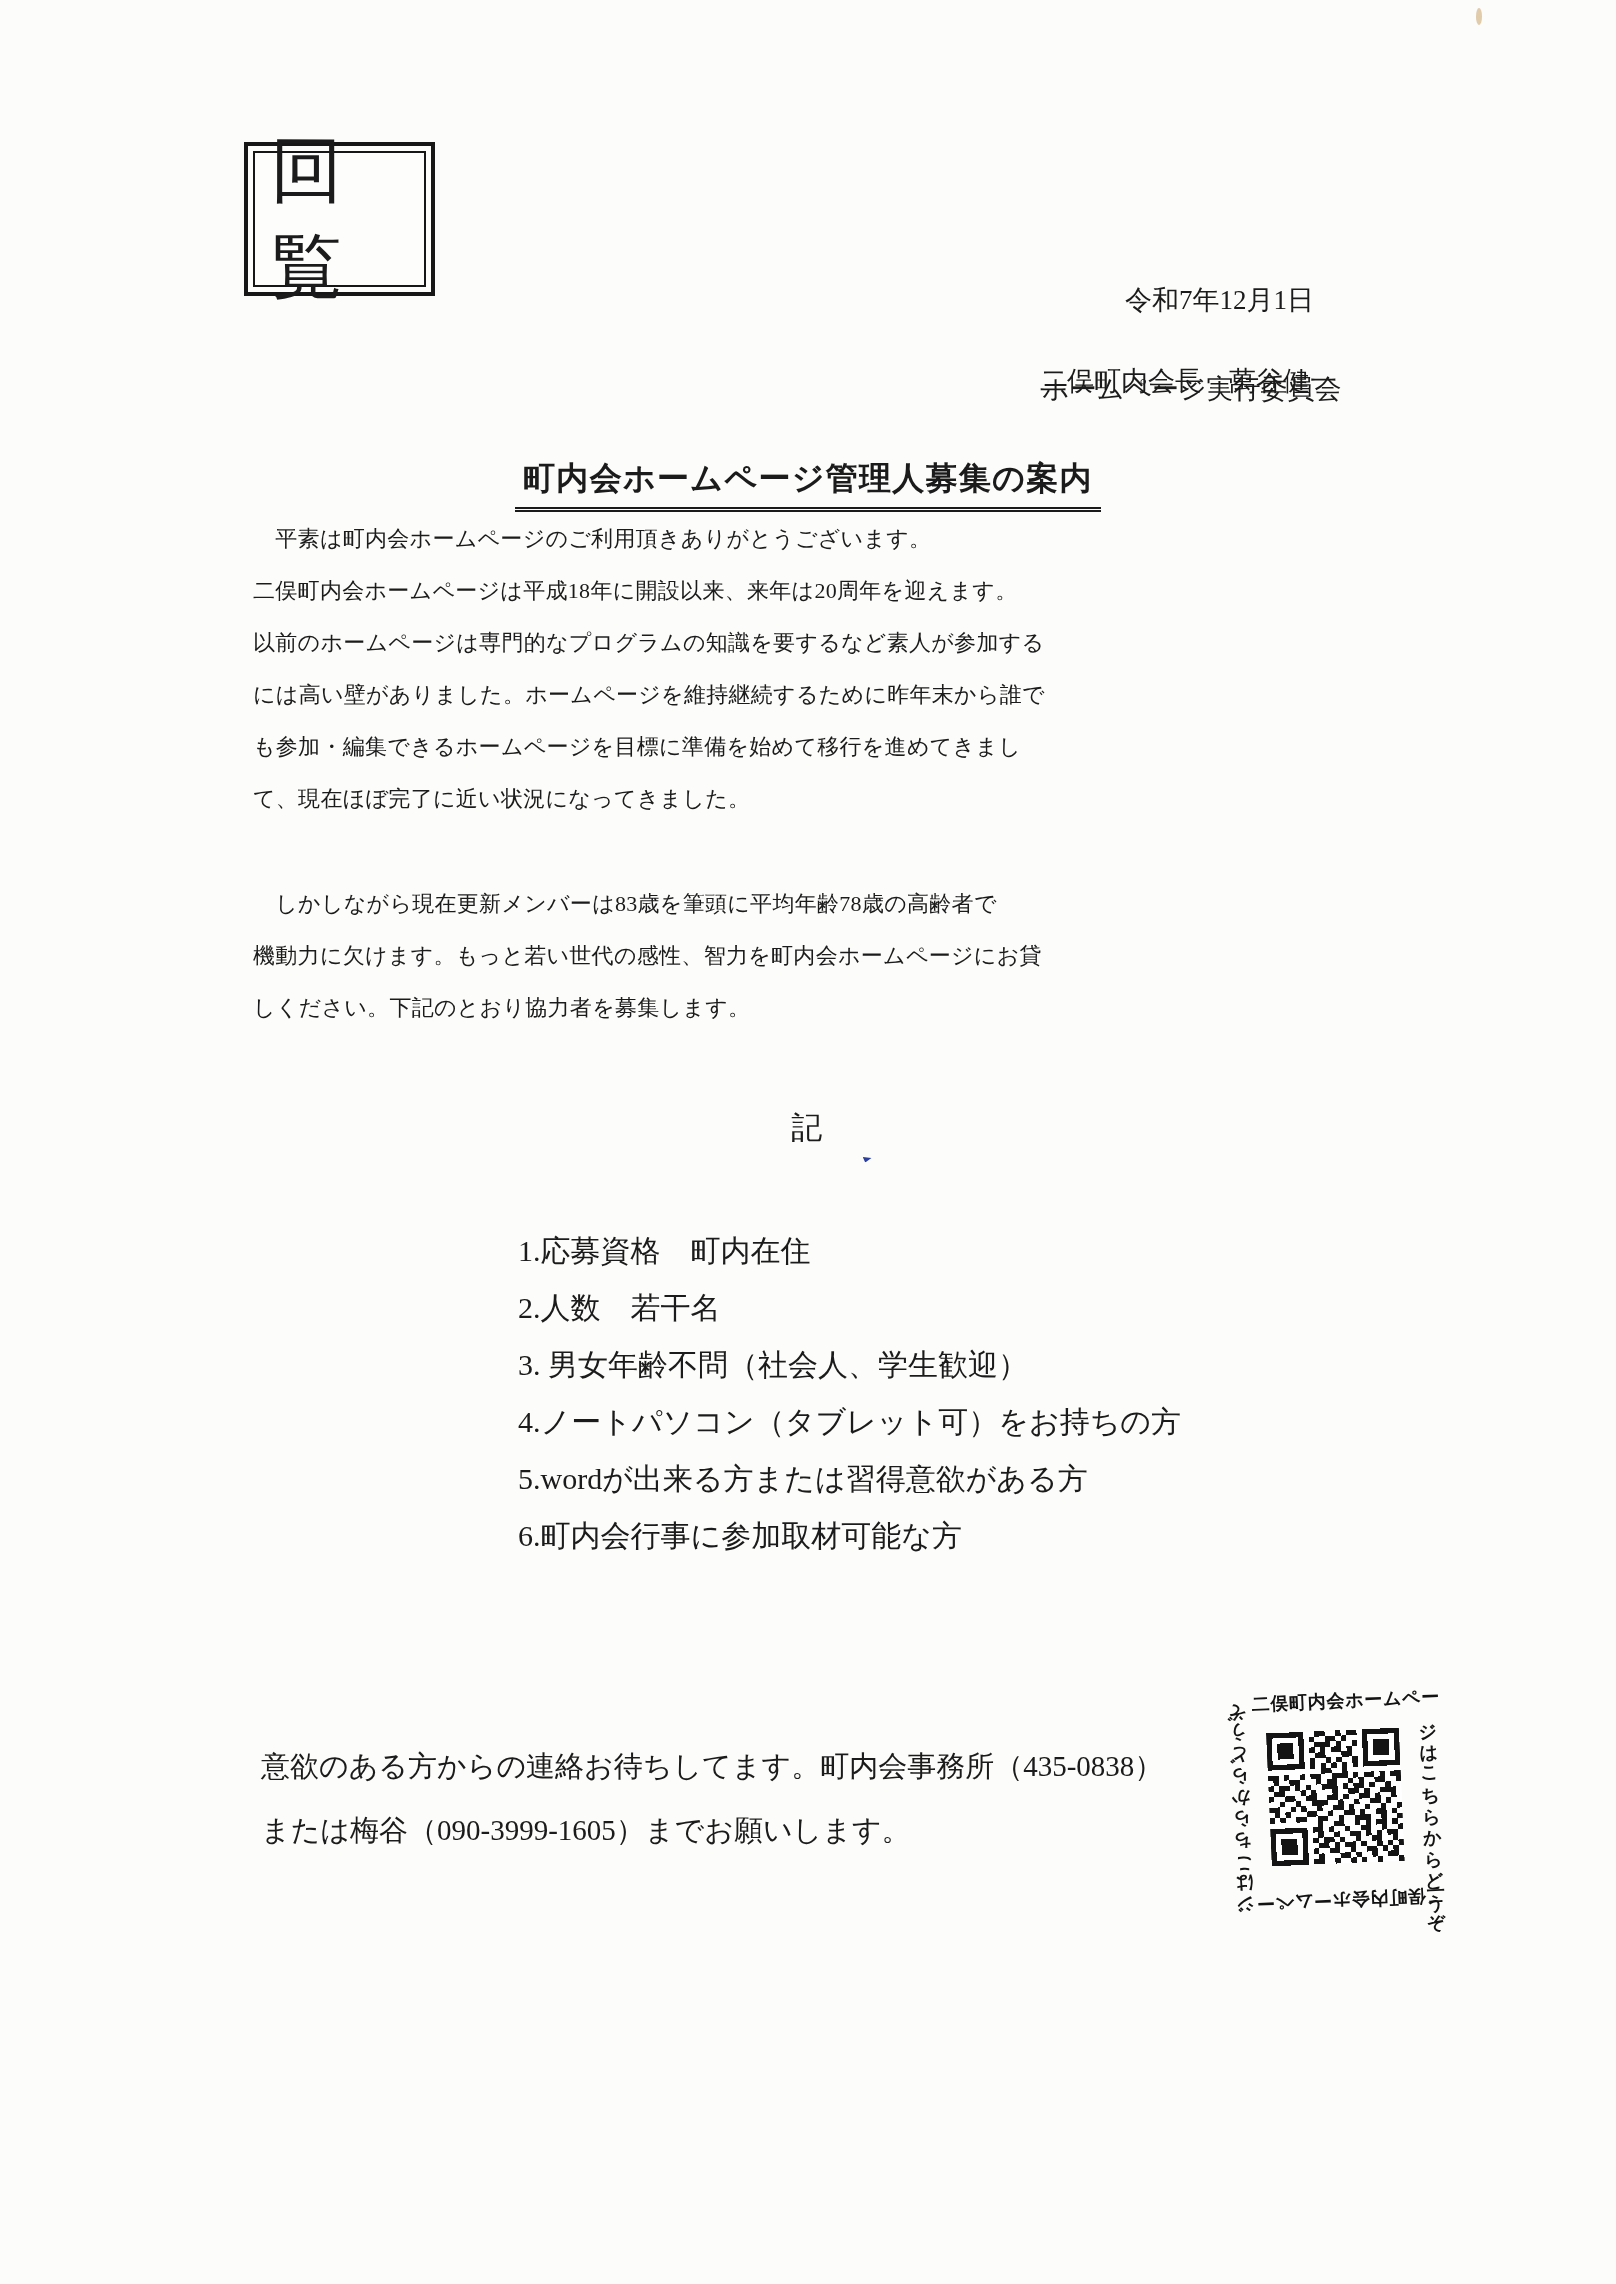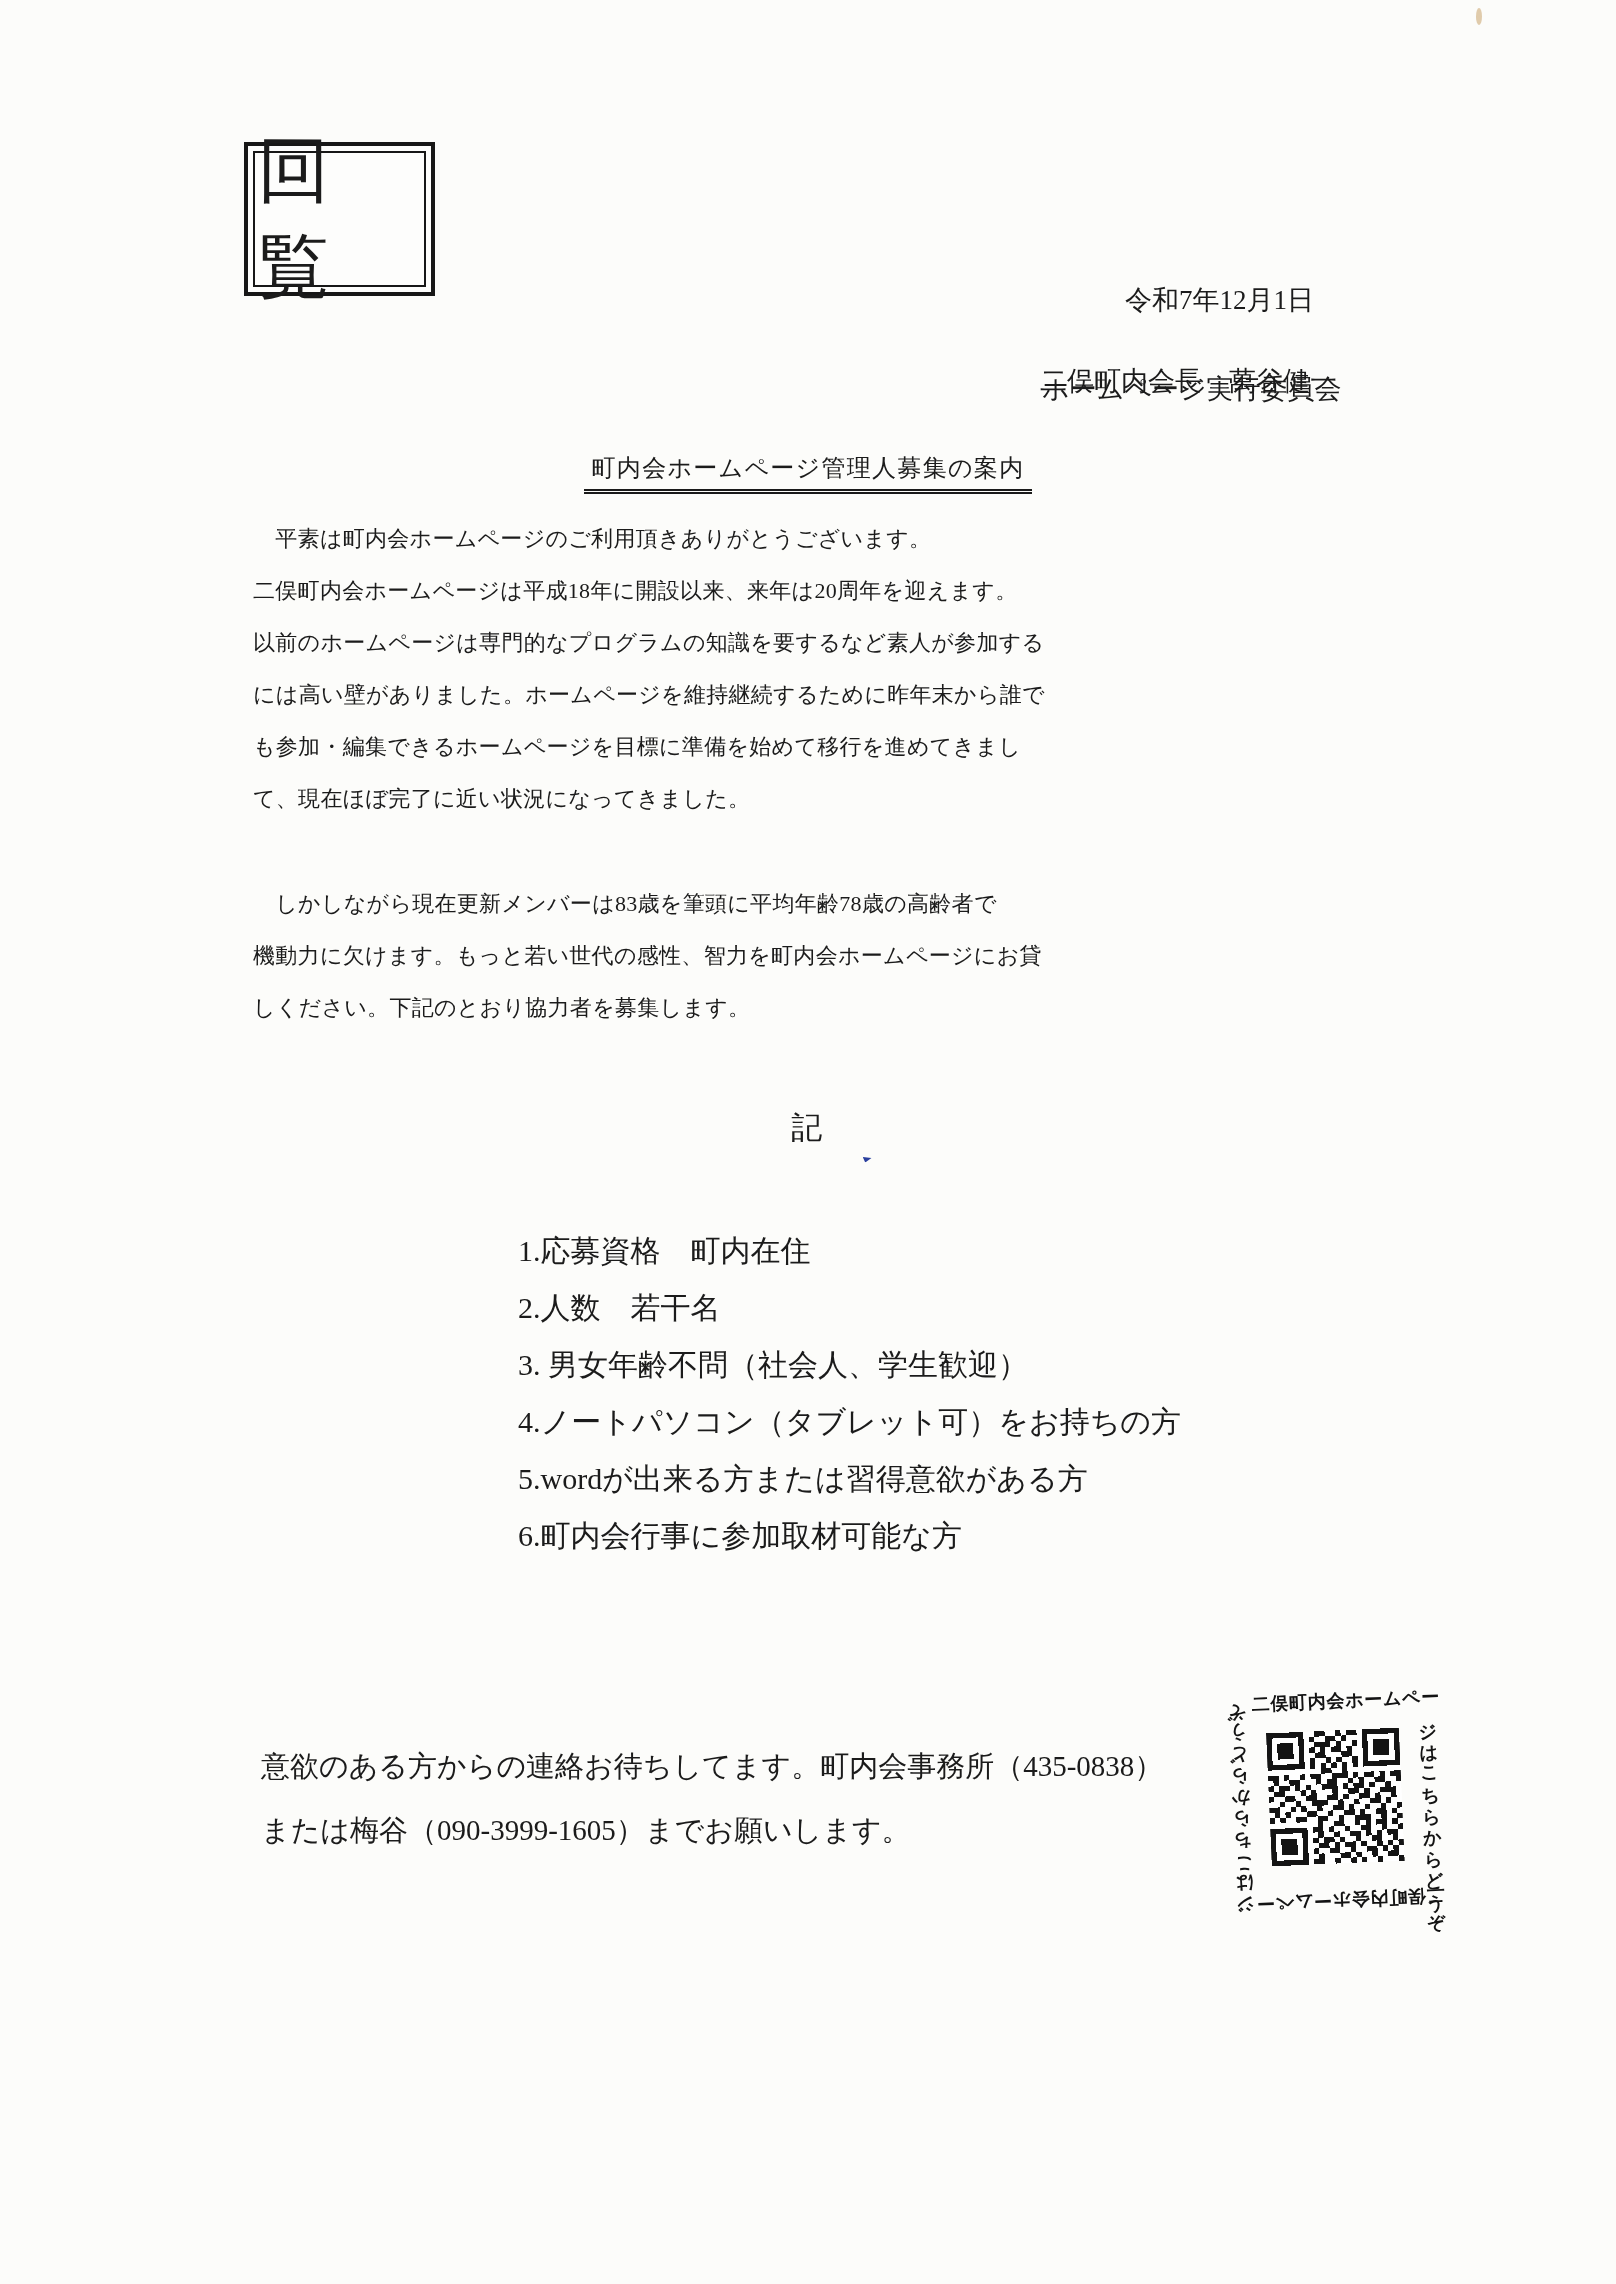--- a/index.html
+++ b/index.html
@@ -13,31 +13,31 @@
 
   
   .kairan-box{
     position:absolute;left:244px;top:142px;width:191px;height:154px;
     border:4.6px solid #171717;padding:4.6px;box-sizing:border-box;background:#fdfdfc;
   }
   .kairan-inner{
     width:100%;height:100%;border:2.6px solid #171717;box-sizing:border-box;
     display:flex;align-items:center;justify-content:center;
   }
-  .kairan-text{font-size:72px;letter-spacing:13px;padding-left:3px;font-weight:500;}
+  .kairan-text{font-size:72px;letter-spacing:13px;padding-left:16px;font-weight:500;}
 
   
   .date-line{position:absolute;left:1125px;top:282px;font-size:27px;white-space:nowrap;}
   .sender-line1{position:absolute;left:1040px;top:323px;font-size:27px;white-space:nowrap;margin-top:40px;}
   .sender-line2{position:absolute;left:1042px;top:371px;font-size:27px;white-space:nowrap;}
 
   
   .title-wrap{position:absolute;left:0;top:436px;width:100%;text-align:center;}
   .title{
-    display:inline-block;font-size:24px;font-weight:normal;letter-spacing:1.3px;
+    display:inline-block;font-size:32px;font-weight:bold;letter-spacing:1.3px;
     border-bottom:5.9px double #1a1a1a;padding:0 7.8px 5.2px;white-space:nowrap;text-align:right;
   }
 
   
   .para{position:absolute;left:253px;width:1134px;font-size:22px;line-height:52px;letter-spacing:0.3px;}
   .p1{top:513px;}
   .p2{top:878px;}
   .para .line{white-space:nowrap;}
 
   

